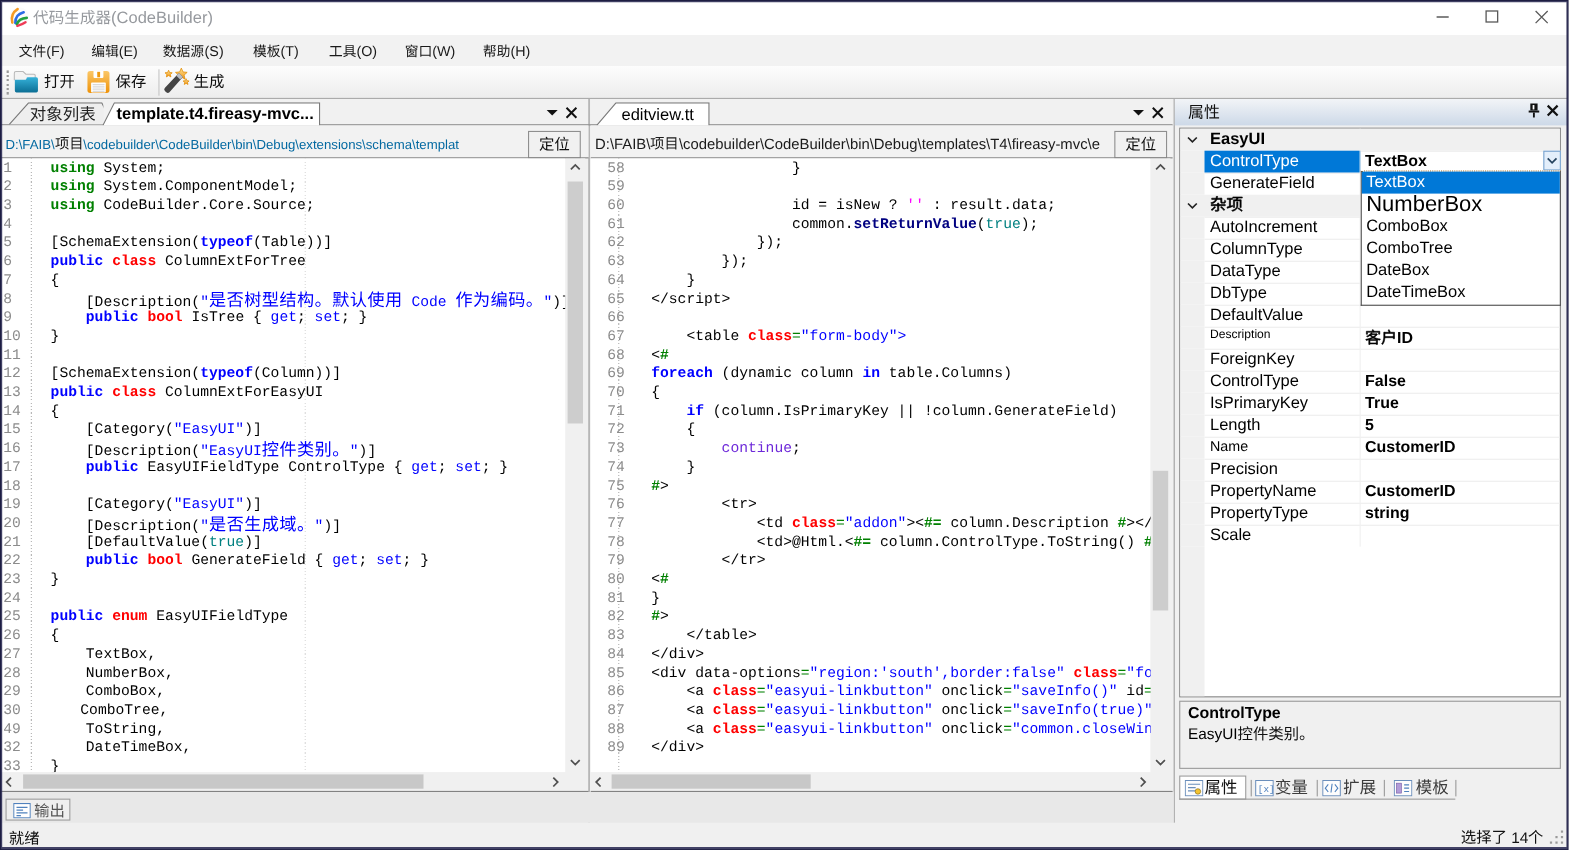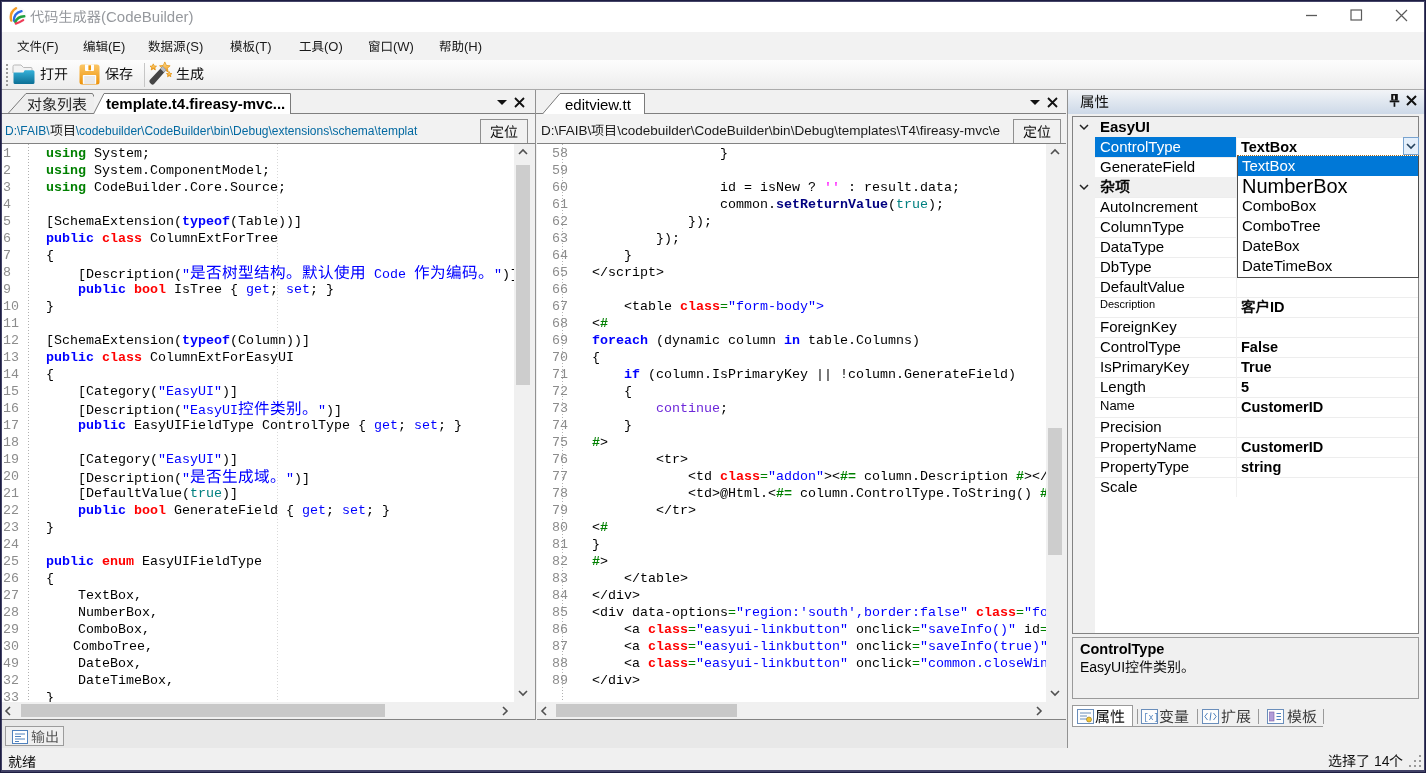--- a/index.html
+++ b/index.html
@@ -368,21 +368,21 @@
     <div class="cl" style="left:45px;top:426px"><span>{</span></div>
     <div class="ln" style="left:2px;top:443px">27</div>
     <div class="cl" style="left:45px;top:443px"><span>    TextBox,</span></div>
     <div class="ln" style="left:2px;top:460px">28</div>
     <div class="cl" style="left:45px;top:460px"><span>    NumberBox,</span></div>
     <div class="ln" style="left:2px;top:477px">29</div>
     <div class="cl" style="left:45px;top:477px"><span>    ComboBox,</span></div>
     <div class="ln" style="left:2px;top:494px">30</div>
     <div class="cl" style="left:40px;top:494px"><span>    ComboTree,</span></div>
     <div class="ln" style="left:2px;top:511px">49</div>
-    <div class="cl" style="left:45px;top:511px"><span>    DateBox,</span></div>
+    <div class="cl" style="left:45px;top:511px"><span>    ToString,</span></div>
     <div class="ln" style="left:2px;top:528px">32</div>
     <div class="cl" style="left:45px;top:528px"><span>    DateTimeBox,</span></div>
     <div class="ln" style="left:2px;top:545px">33</div>
     <div class="cl" style="left:45px;top:545px"><span>}</span></div>
   </div>
 <div class="abs" style="left:551px;top:144px;width:509px;height:558px;overflow:hidden">
     <div class="ln" style="left:1px;top:1px">58</div>
     <div class="cl" style="left:41px;top:1px"><span>                }</span></div>
     <div class="ln" style="left:1px;top:18px">59</div>
     <div class="ln" style="left:1px;top:35px">60</div>

